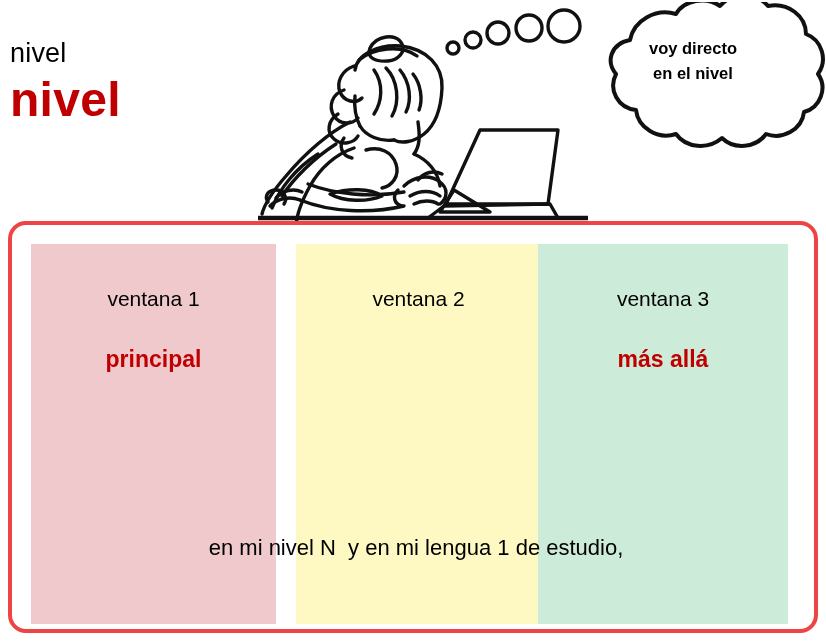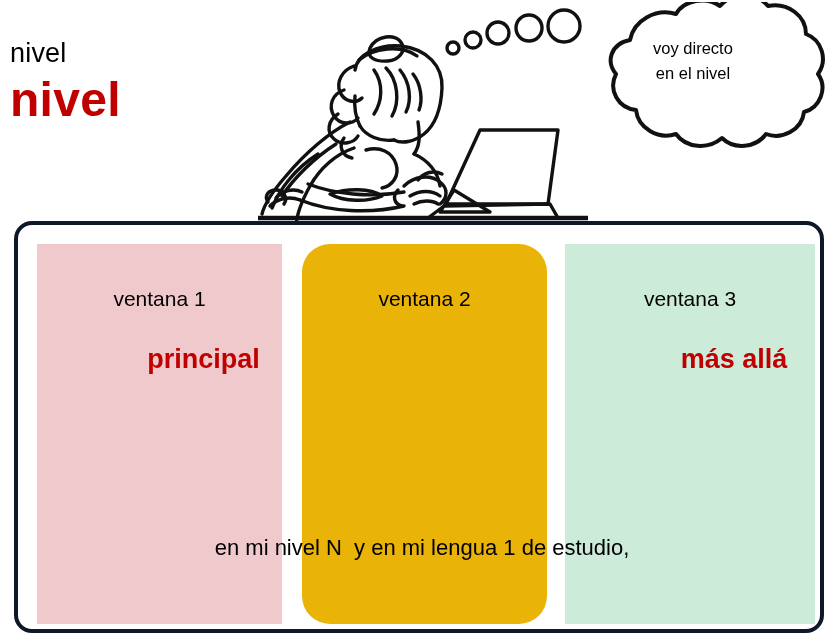--- a/index.html
+++ b/index.html
@@ -60,67 +60,66 @@
   #bubble-text {
     position: absolute;
     left: 0;
     top: 34px;
     width: 266px;
     text-align: center;
     font-size: 16.5px;
     line-height: 25px;
     color: #000000;
     pointer-events: none;
+    font-weight: bold;
   }
   #bubble-text .bl { display: block; }
 
   
   #main-panel {
     position: absolute;
     left: 8px;
     top: 221px;
     width: 810px;
     height: 412px;
     box-sizing: border-box;
-    border: 4px solid #0f172a;
+    border: 4px solid #ef4444;
     border-radius: 18px;
     background: #ffffff;
-    margin-left: 6px;
   }
 
   .window-col {
     position: absolute;
     top: 19px;
     height: 380px;
   }
   #col-1 { left: 19px;  width: 245px; background: #f0c9cc; }
-  #col-2 { left: 284px; width: 245px; background: #eab308; border-radius: 28px; }
-  #col-3 { left: 547px; width: 250px; background: #cdebd9; }
+  #col-2 { left: 284px; width: 245px; background: #fef9c3; }
+  #col-3 { left: 526px; width: 250px; background: #cdebd9; }
 
   .col-head {
     position: absolute;
     top: 42px;
     left: 0;
     width: 100%;
     text-align: center;
     font-size: 21px;
     line-height: 26px;
     color: #000000;
   }
   .col-title {
     position: absolute;
     top: 100px;
     left: 0;
     width: 100%;
     text-align: center;
-    font-size: 27px;
+    font-size: 23px;
     line-height: 30px;
     font-weight: bold;
     color: #c00000;
-    padding-left: 44px;
   }
 
   
   #footer-note {
     position: absolute;
     left: 4px;
     top: 228px;
     width: 800px;
     text-align: center;
     font-size: 22px;

